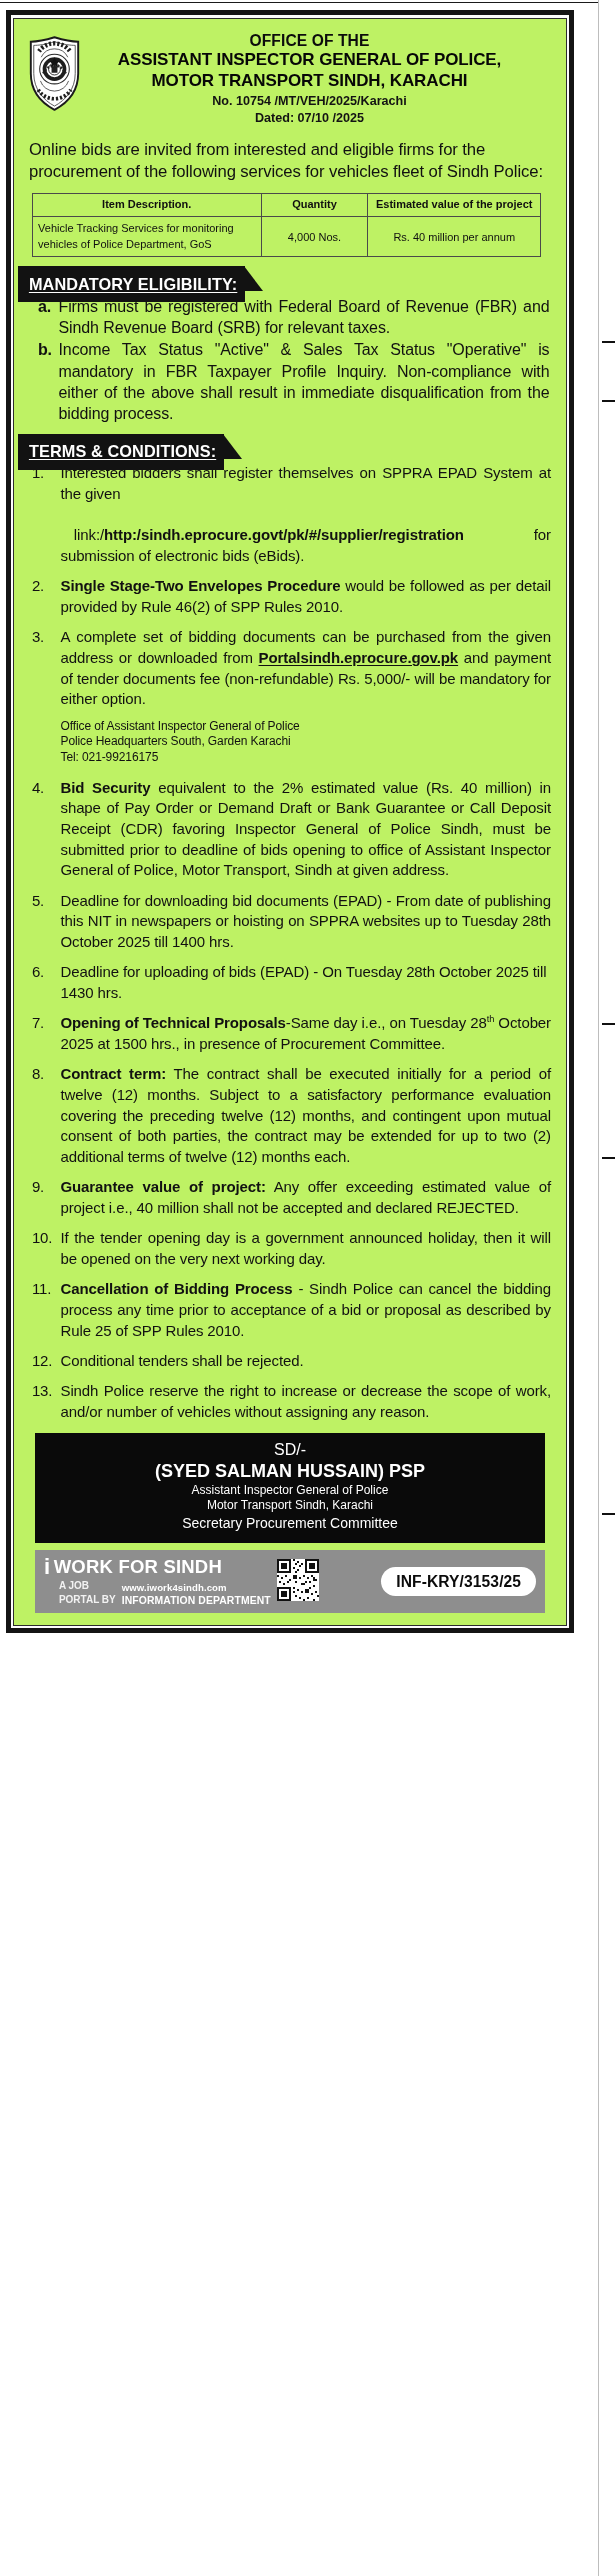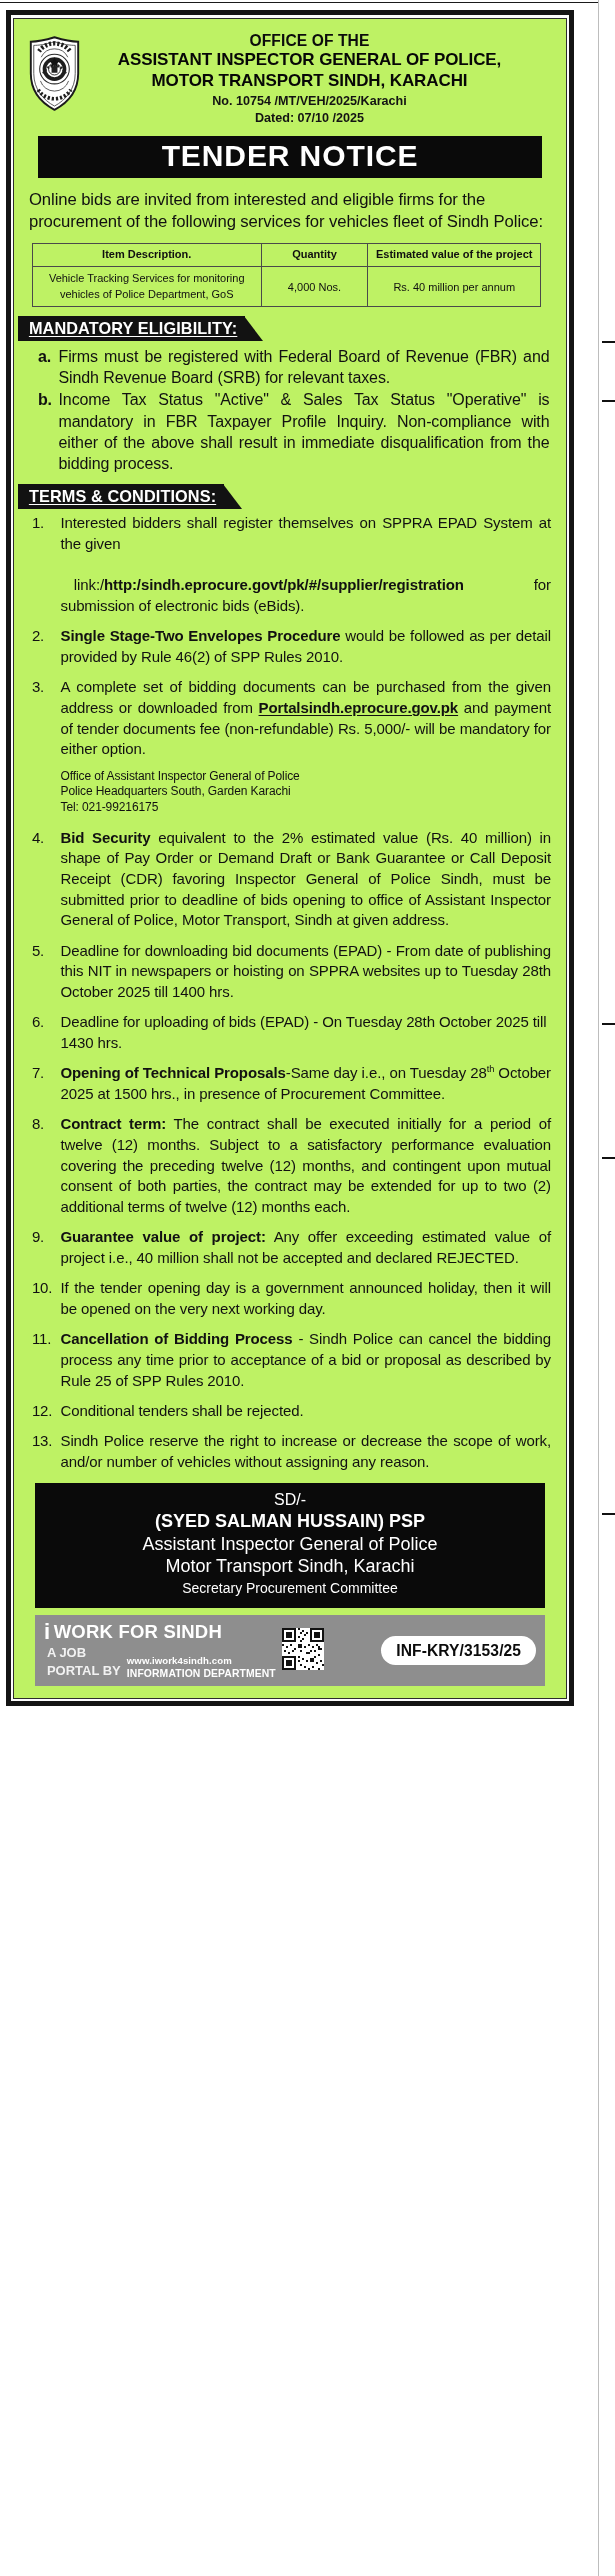--- a/index.html
+++ b/index.html
@@ -137,40 +137,40 @@
     color: #101010;
     vertical-align: middle;
     margin-left: 29px;
   }
   table.items th {
     font-weight: bold;
     text-align: center;
     line-height: 1.35;
   }
   table.items td.desc {
-    text-align: center;
+    text-align: left;
     line-height: 1.45;
   }
   table.items td.qty, table.items td.val {
     text-align: center;
   }
   .col-desc { width: 45%; }
   .col-qty  { width: 21%; }
   .col-val  { width: 34%; }
 
   
   .section-flag {
     position: relative;
     margin: 9px 0 4.4px -9px;
     height: 25px;
   }
   .section-flag .flag-body {
     position: absolute;
     left: 0; top: 0;
-    height: 25px;
+    height: 36px;
     background: #121212;
     display: flex;
     align-items: center;
     padding: 0 7.4px 0 10.4px;
   }
   .section-flag .flag-tail {
     position: absolute;
     top: 0;
     width: 0; height: 0;
     border-style: solid;
@@ -250,21 +250,21 @@
   
   .sign-block {
     margin: 10.4px 7.4px 0 7.4px;
     background: #0a0a0a;
     color: #ffffff;
     text-align: center;
     padding: 7.4px 0 10.4px 0;
   }
   .sign-sd     { font-size: 16px; line-height: 1.2; }
   .sign-name   { font-size: 18px; font-weight: bold; line-height: 1.3; }
-  .sign-role   { font-size: 18px; line-height: 1.25; }
+  .sign-role   { font-size: 12px; line-height: 1.25; }
   .sign-sub    { font-size: 14px; line-height: 1.3; margin-top: 1.5px; }
 
   
   .footer-strip {
     margin: 7.4px 7.4px 6px 7.4px;
     background: #8e8e8e;
     display: flex;
     align-items: center;
     padding: 6.7px 9px;
     box-sizing: border-box;
@@ -282,23 +282,23 @@
     padding-right: 3.7px;
   }
   .iw-words {
     color: #ffffff;
     font-size: 18.5px;
     font-weight: bold;
     letter-spacing: 0.2px;
     line-height: 1;
   }
   .iw-meta {
-    margin-left: 3px;
+    margin-left: 15px;
     color: #f2f2f2;
-    font-size: 13px;
+    font-size: 10px;
     font-weight: bold;
     line-height: 1.35;
   }
   .iw-url {
     color: #ffffff;
     font-size: 9.6px;
     font-weight: bold;
     letter-spacing: 0.1px;
   }
   .qr {
@@ -354,21 +354,20 @@
       </div>
       <div class="masthead-text">
         <div class="office-of">OFFICE OF THE</div>
         <div class="org-line">ASSISTANT INSPECTOR GENERAL OF POLICE,</div>
         <div class="org-line">MOTOR TRANSPORT SINDH, KARACHI</div>
         <div class="ref-no">No. 10754 /MT/VEH/2025/Karachi</div>
         <div class="ref-date">Dated: 07/10 /2025</div>
       </div>
     </div>
 
-    <div class="tender-banner">TENDER NOTICE</div>
 
     <div class="intro">Online bids are invited from interested and eligible firms for the procurement of the following services for vehicles fleet of Sindh Police:</div>
 
     <table class="items">
       <colgroup>
         <col class="col-desc">
             <col class="col-qty">
             <col class="col-val">
       </colgroup>
       <thead>

